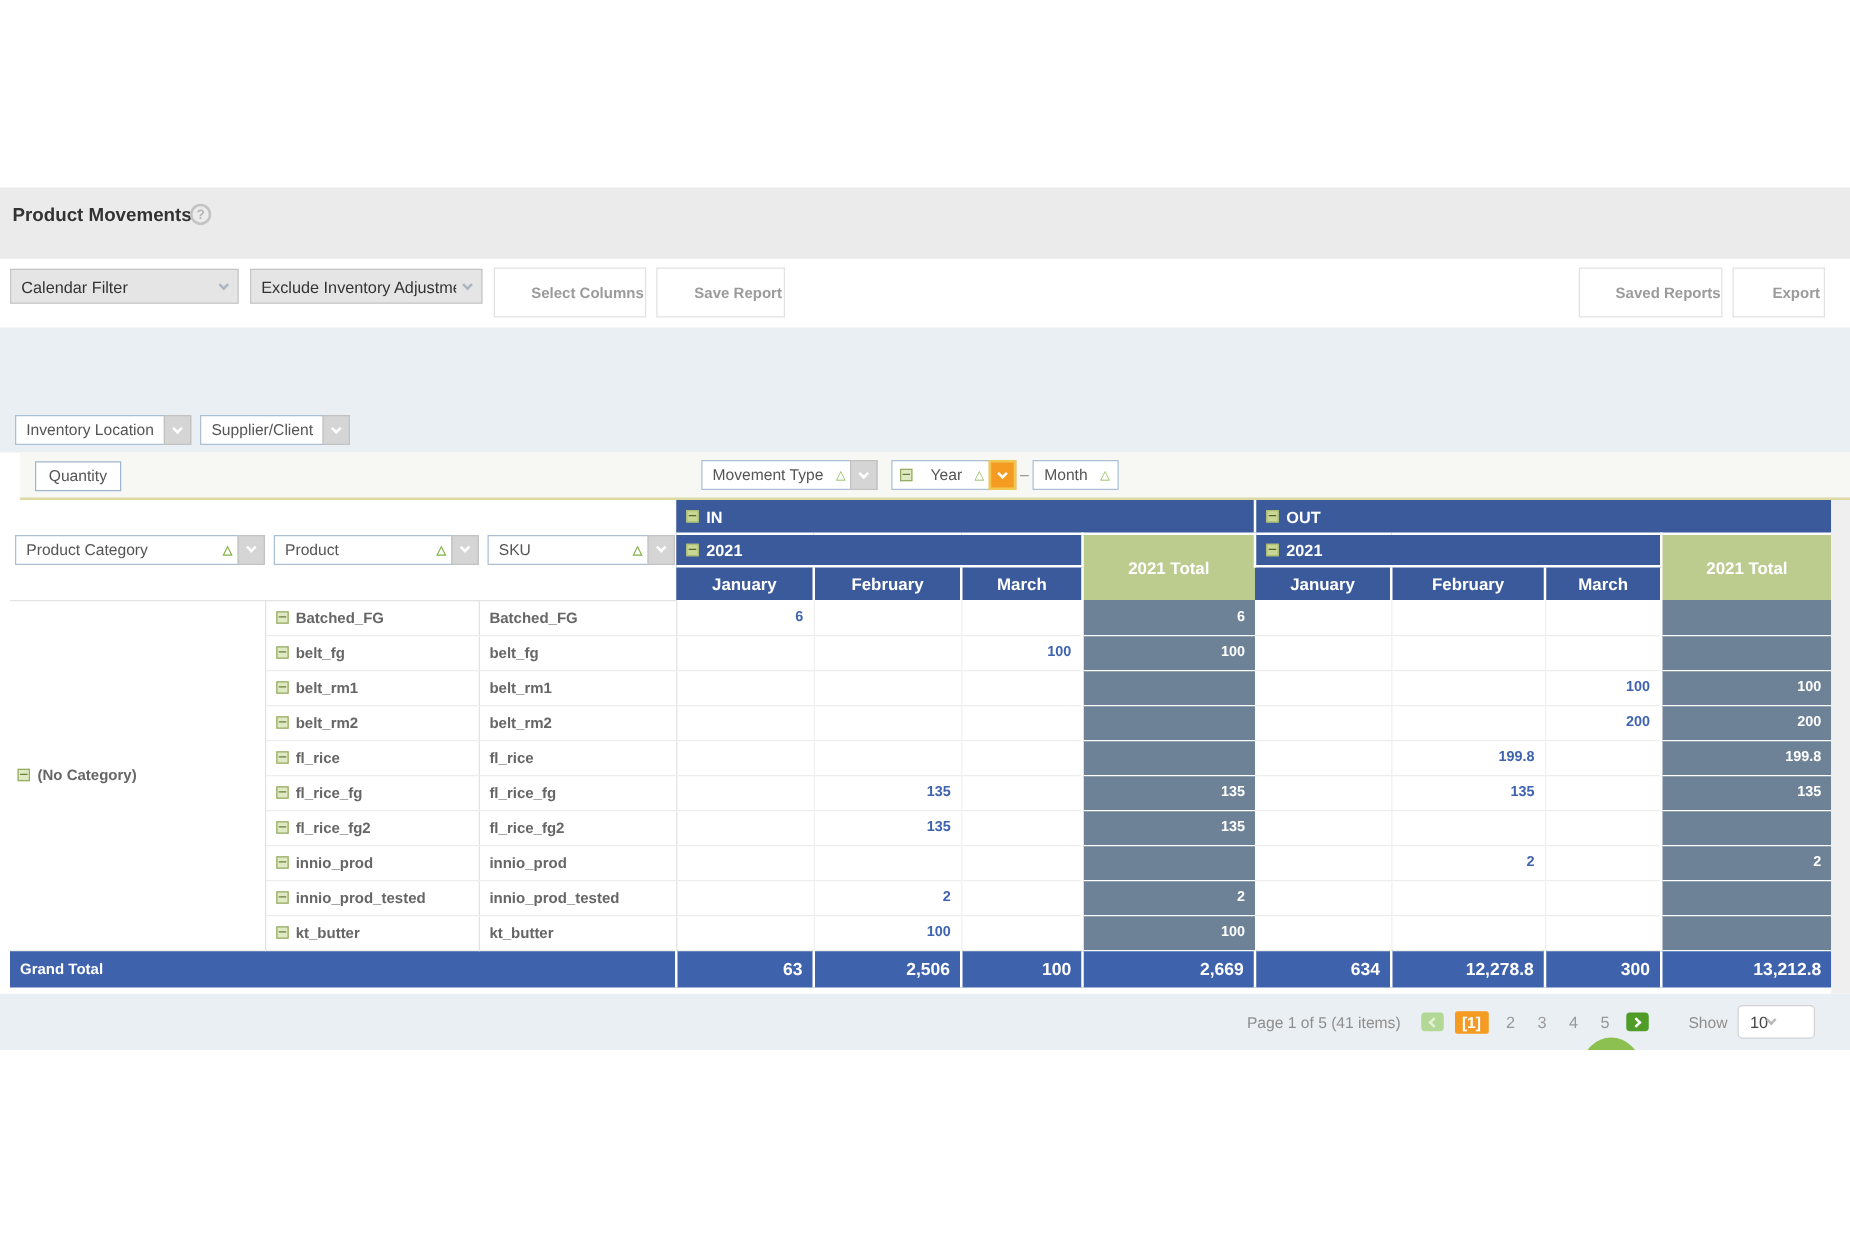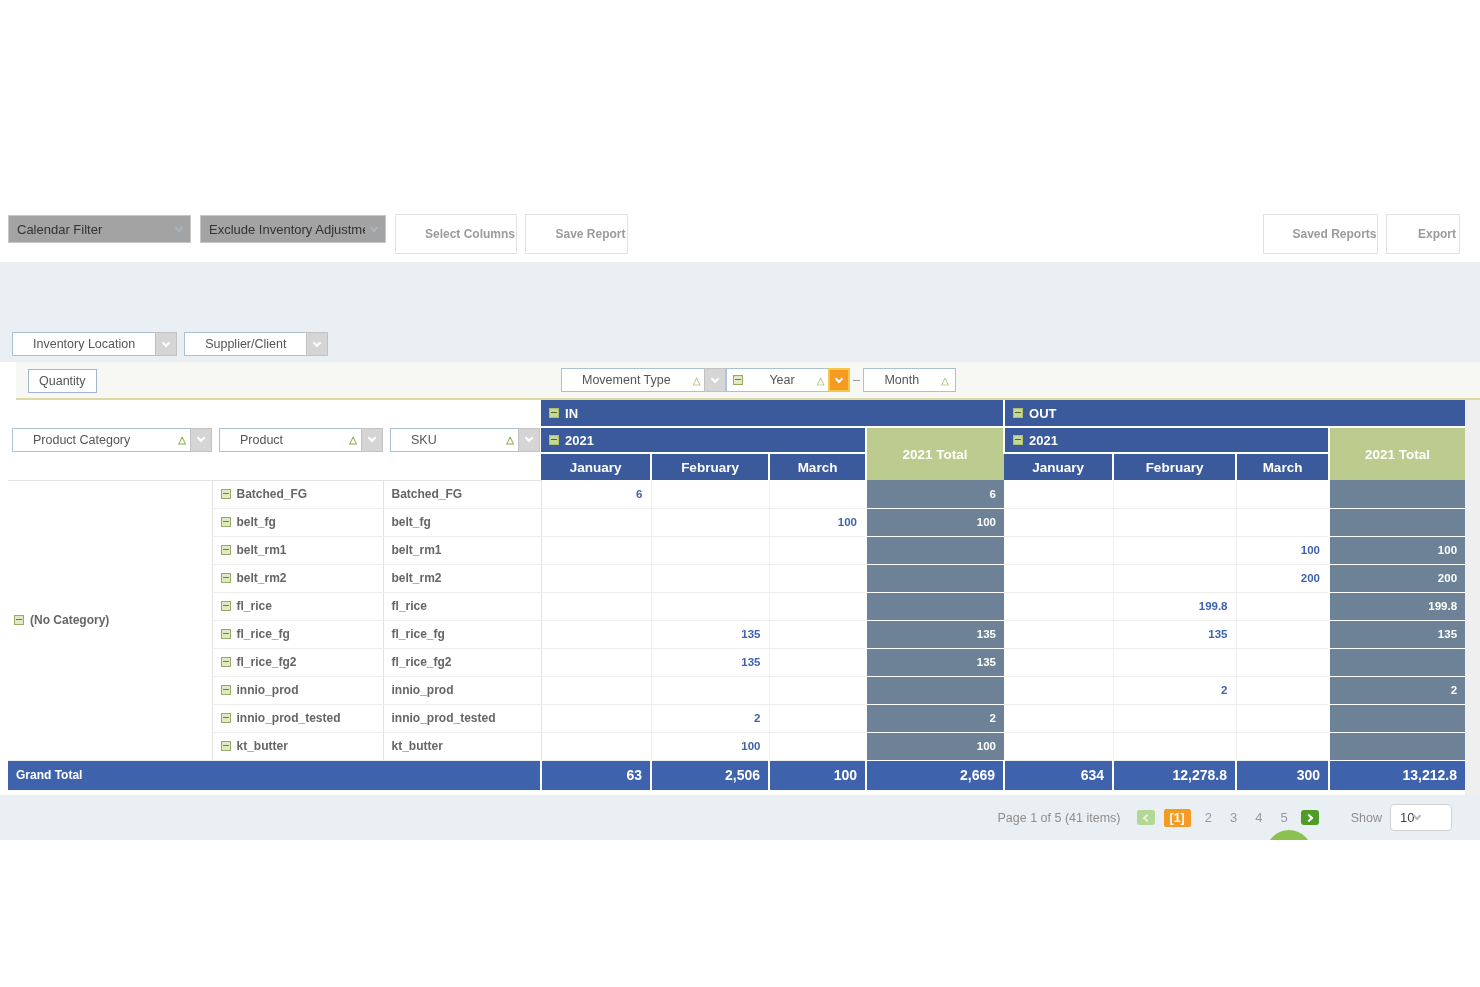--- a/index.html
+++ b/index.html
@@ -6,21 +6,21 @@
   html,body { width:1480px; height:987px; background:#fff; font-family:"Liberation Sans", sans-serif; overflow:hidden; }
   #page { position:relative; width:1480px; height:987px; background:#fff; }
 
   
   .titlebar { position:absolute; left:0; top:150px; width:1480px; height:57px; background:#ebebeb; }
   .titlebar .title { position:absolute; left:10px; top:14px; font-size:15px; font-weight:700; color:#333; }
   .help-icon { position:absolute; left:152px; top:13px; width:17px; height:17px; border:2px solid #c3c3c3; border-radius:50%;
                color:#b5b5b5; font-size:11px; font-weight:700; text-align:center; line-height:14px; }
 
   
-  .selectbox { position:absolute; top:215px; height:28px; background:#a3a3a3; border:1px solid #c6c6c6; display:flex; align-items:center;
+  .selectbox { position:absolute; top:215px; height:28px; background:#e5e5e5; border:1px solid #c6c6c6; display:flex; align-items:center;
                font-size:13px; color:#333; padding:0 8px; overflow:hidden; white-space:nowrap; }
   .selectbox .sel-label { flex:1; overflow:hidden; white-space:nowrap; }
   #sel-calendar { left:8px; width:183px; }
   #sel-exclude { left:200px; width:186px; }
   .sel-chev { color:#a9b6c2; margin-left:6px; flex:none; }
   .btn { position:absolute; top:214px; height:40px; background:#fff; border:1px solid #e2e2e2; color:#9b9b9b;
          font-size:12px; font-weight:700; display:flex; align-items:center; justify-content:center; cursor:pointer;padding-left:28px; }
   #btn-select-columns { left:395px; width:122px; }
   #btn-save-report { left:525px; width:103px; }
   #btn-saved-reports { left:1263px; width:115px; }
@@ -49,21 +49,21 @@
   .chat-bubble { position:absolute; left:1266px; bottom:-36px; width:46px; height:46px; border-radius:50%; background:#8cc152; }
 
   
   .chev { display:inline-block; width:6px; height:6px; border-right:2px solid currentColor; border-bottom:2px solid currentColor; }
   .chev.down { transform:rotate(45deg); margin-top:-3px; }
   .chev.left { transform:rotate(135deg); margin-left:2px; }
   .chev.right { transform:rotate(-45deg); margin-right:2px; }
 
   
   .fchip { display:inline-flex; align-items:center; height:24px; background:#fff; border:1px solid #aac0d4; font-size:12.5px; color:#555; }
-  .fchip .flabel { padding:0 20px; white-space:nowrap; overflow:hidden; flex:1; text-align:left; font-weight:400; }
+  .fchip .flabel { padding:0 8px; white-space:nowrap; overflow:hidden; flex:1; text-align:left; font-weight:400; }
   .fbtn { width:22px; height:24px; margin:-1px -1px -1px 0; background:#d5d5d5; border:1px solid #c2c2c2; color:#fff;
           display:inline-flex; align-items:center; justify-content:center; cursor:pointer; flex:none; }
   .fbtn.orange { background:#f59b22; border:2px solid #f0c84f; }
   .tri { color:#86b34a; font-size:10px; margin:0 4px 0 2px; flex:none; }
   .chips-filter { position:absolute; left:12px; top:70px; display:flex; gap:7px; }
   .chip-quantity { position:absolute; left:12px; top:7px; height:24px; background:#fff; border:1px solid #9fb6cc; font-size:12.5px;
                    color:#555; display:inline-flex; align-items:center; padding:0 10px; }
   .colfields { position:absolute; left:545px; top:6px; display:flex; align-items:center; }
   .dash { width:7px; height:1px; background:#999; margin:0 3px; }
 
@@ -99,20 +99,24 @@
   tr.grand td { background:#3f62ac; color:#fff; font-weight:700; height:30px; border-right:2px solid #fff; border-bottom:none; font-size:14px; }
   tr.grand td.gt-label { text-align:left; padding-left:8px; font-size:12px; }
   tr.grand td.gt-val { text-align:right; padding-right:8px; }
   tr.grand td:last-child { border-right:none; }
 </style>
 </head>
 <body>
 
 <div id="page">
 
+  <div class="titlebar">
+    <div class="title">Product Movements</div>
+    <div class="help-icon">?</div>
+  </div>
 
   <div class="selectbox" id="sel-calendar">
     <span class="sel-label">Calendar Filter</span>
     <span class="chev down sel-chev"></span>
   </div>
   <div class="selectbox" id="sel-exclude">
     <span class="sel-label">Exclude Inventory Adjustme</span>
     <span class="chev down sel-chev"></span>
   </div>
   <div class="btn" id="btn-select-columns">Select Columns</div>
@@ -152,21 +156,21 @@
         <span class="fbtn">
             <span class="chev down"></span>
           </span>
       </div>
     </div>
   </div>
 
   <div class="band2">
     <div class="chip-quantity">Quantity</div>
     <div class="colfields">
-      <div class="fchip" style="">
+      <div class="fchip" style="margin-right:11px;">
         <span class="flabel">Movement Type</span>
         <span class="tri">△</span>
         <span class="fbtn">
             <span class="chev down"></span>
           </span>
       </div>
       <div class="fchip">
         <span class="ci" style="margin-left:6px;"></span>
         <span class="flabel">Year</span>
         <span class="tri">△</span>

